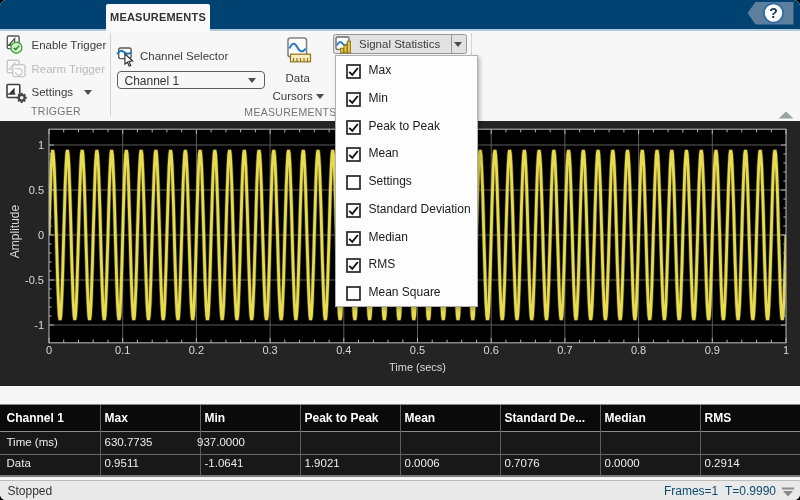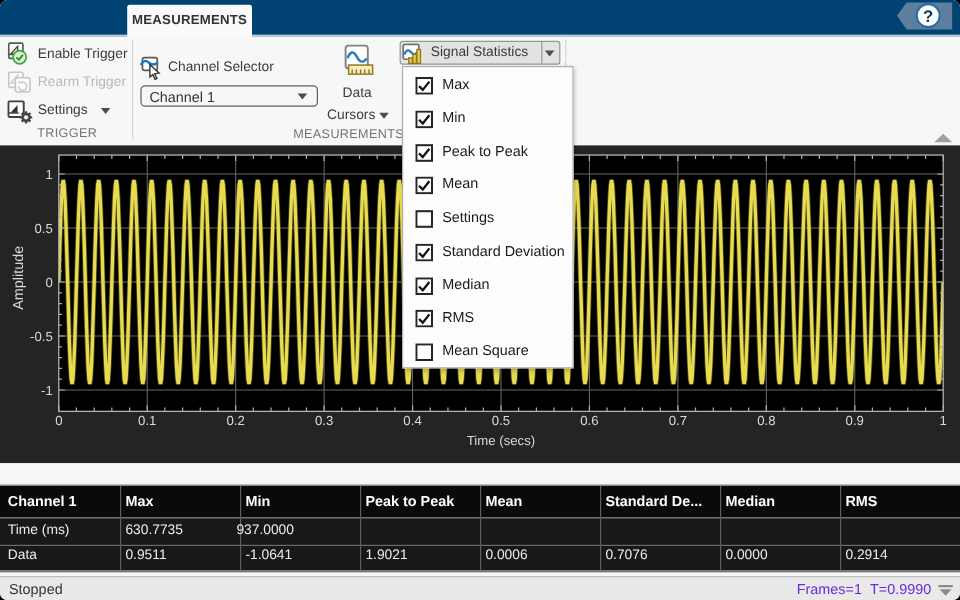--- a/index.html
+++ b/index.html
@@ -27,21 +27,21 @@
 #tbl { position:absolute; left:0; top:403.5px; width:800px; height:72.5px; background:#181818; border-top:1px solid #888; }
 #tbl .hrow { position:absolute; left:0; top:0; width:800px; height:26.5px; background:#0a0a0a; }
 #tbl .tv { position:absolute; top:0; width:1px; height:70px; background:#5e5e5e; }
 #tbl .hsep1 { position:absolute; left:0; top:26.5px; width:800px; height:1px; background:#8a8a8a; }
 #tbl .hsep2 { position:absolute; left:0; top:49px; width:800px; height:1px; background:#6a6a6a; }
 #tbl .bot { position:absolute; left:0; top:70px; width:800px; height:2.5px; background:#7a7a7a; }
 #tbl .th { position:absolute; font-size:12px; font-weight:700; color:#fff; white-space:nowrap; }
 #tbl .td { position:absolute; font-size:11.5px; color:#ededed; white-space:nowrap; }
 #status { position:absolute; left:0; top:479.5px; width:800px; height:20.5px; background:#e9e9e9; border-top:1px solid #bcbcbc; }
 #status .l { position:absolute; left:7.5px; top:3.5px; font-size:12px; color:#333;text-align:center; }
-#status .r { position:absolute; right:24px; top:3.5px; font-size:12px; color:#6d28d9; }
+#status .r { position:absolute; right:24px; top:3.5px; font-size:12px; color:#0c4a6e; }
 </style></head><body>
 <div id="win">
   <div id="tabbar"></div>
   <div id="accent"></div>
   <div id="scopetab">SCOPE</div>
   <div id="meastab">MEASUREMENTS</div>
   <svg class="abs" style="left:744px;top:0" width="52" height="27" viewBox="0 0 52 27">
     <polygon points="3.5,13 11.5,2 49.5,2 49.5,24.5 11.5,24.5" fill="#5d7e9c"></polygon>
     <circle cx="29.5" cy="13" r="9.6" fill="#fff" stroke="#2c6da6" stroke-width="1.8"></circle>
     <text x="29.5" y="18" text-anchor="middle" font-size="14" font-weight="700" fill="#13365e">?</text>

